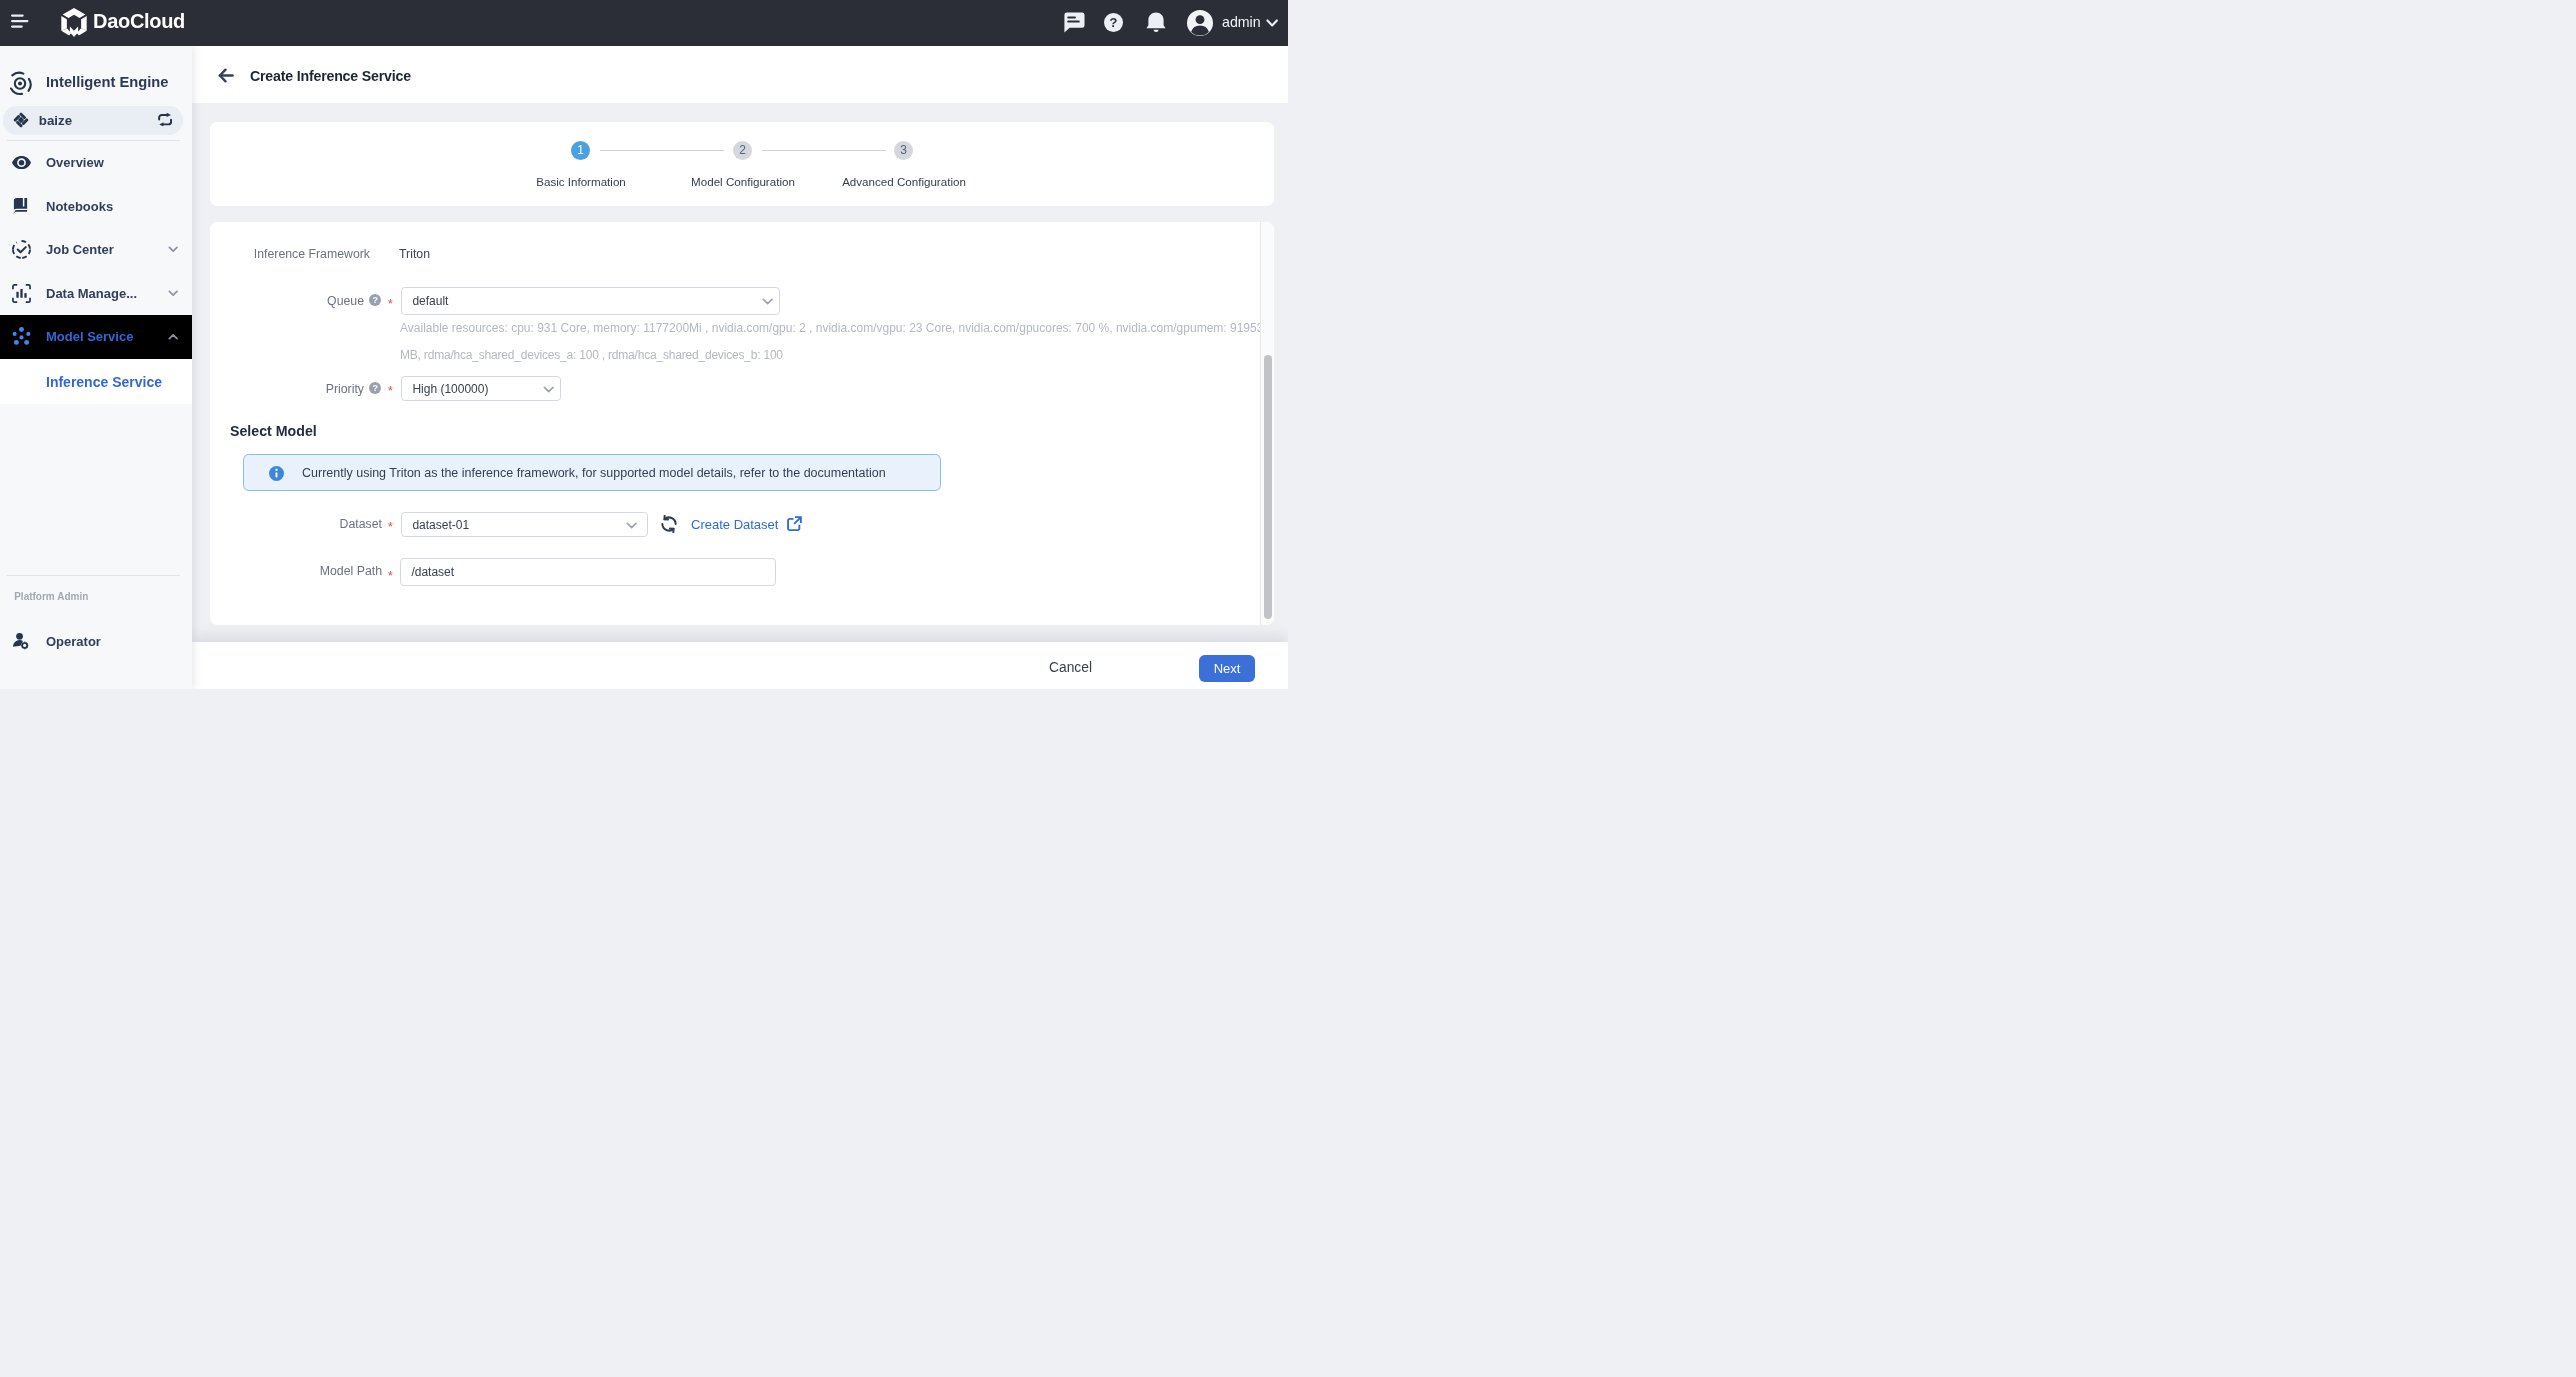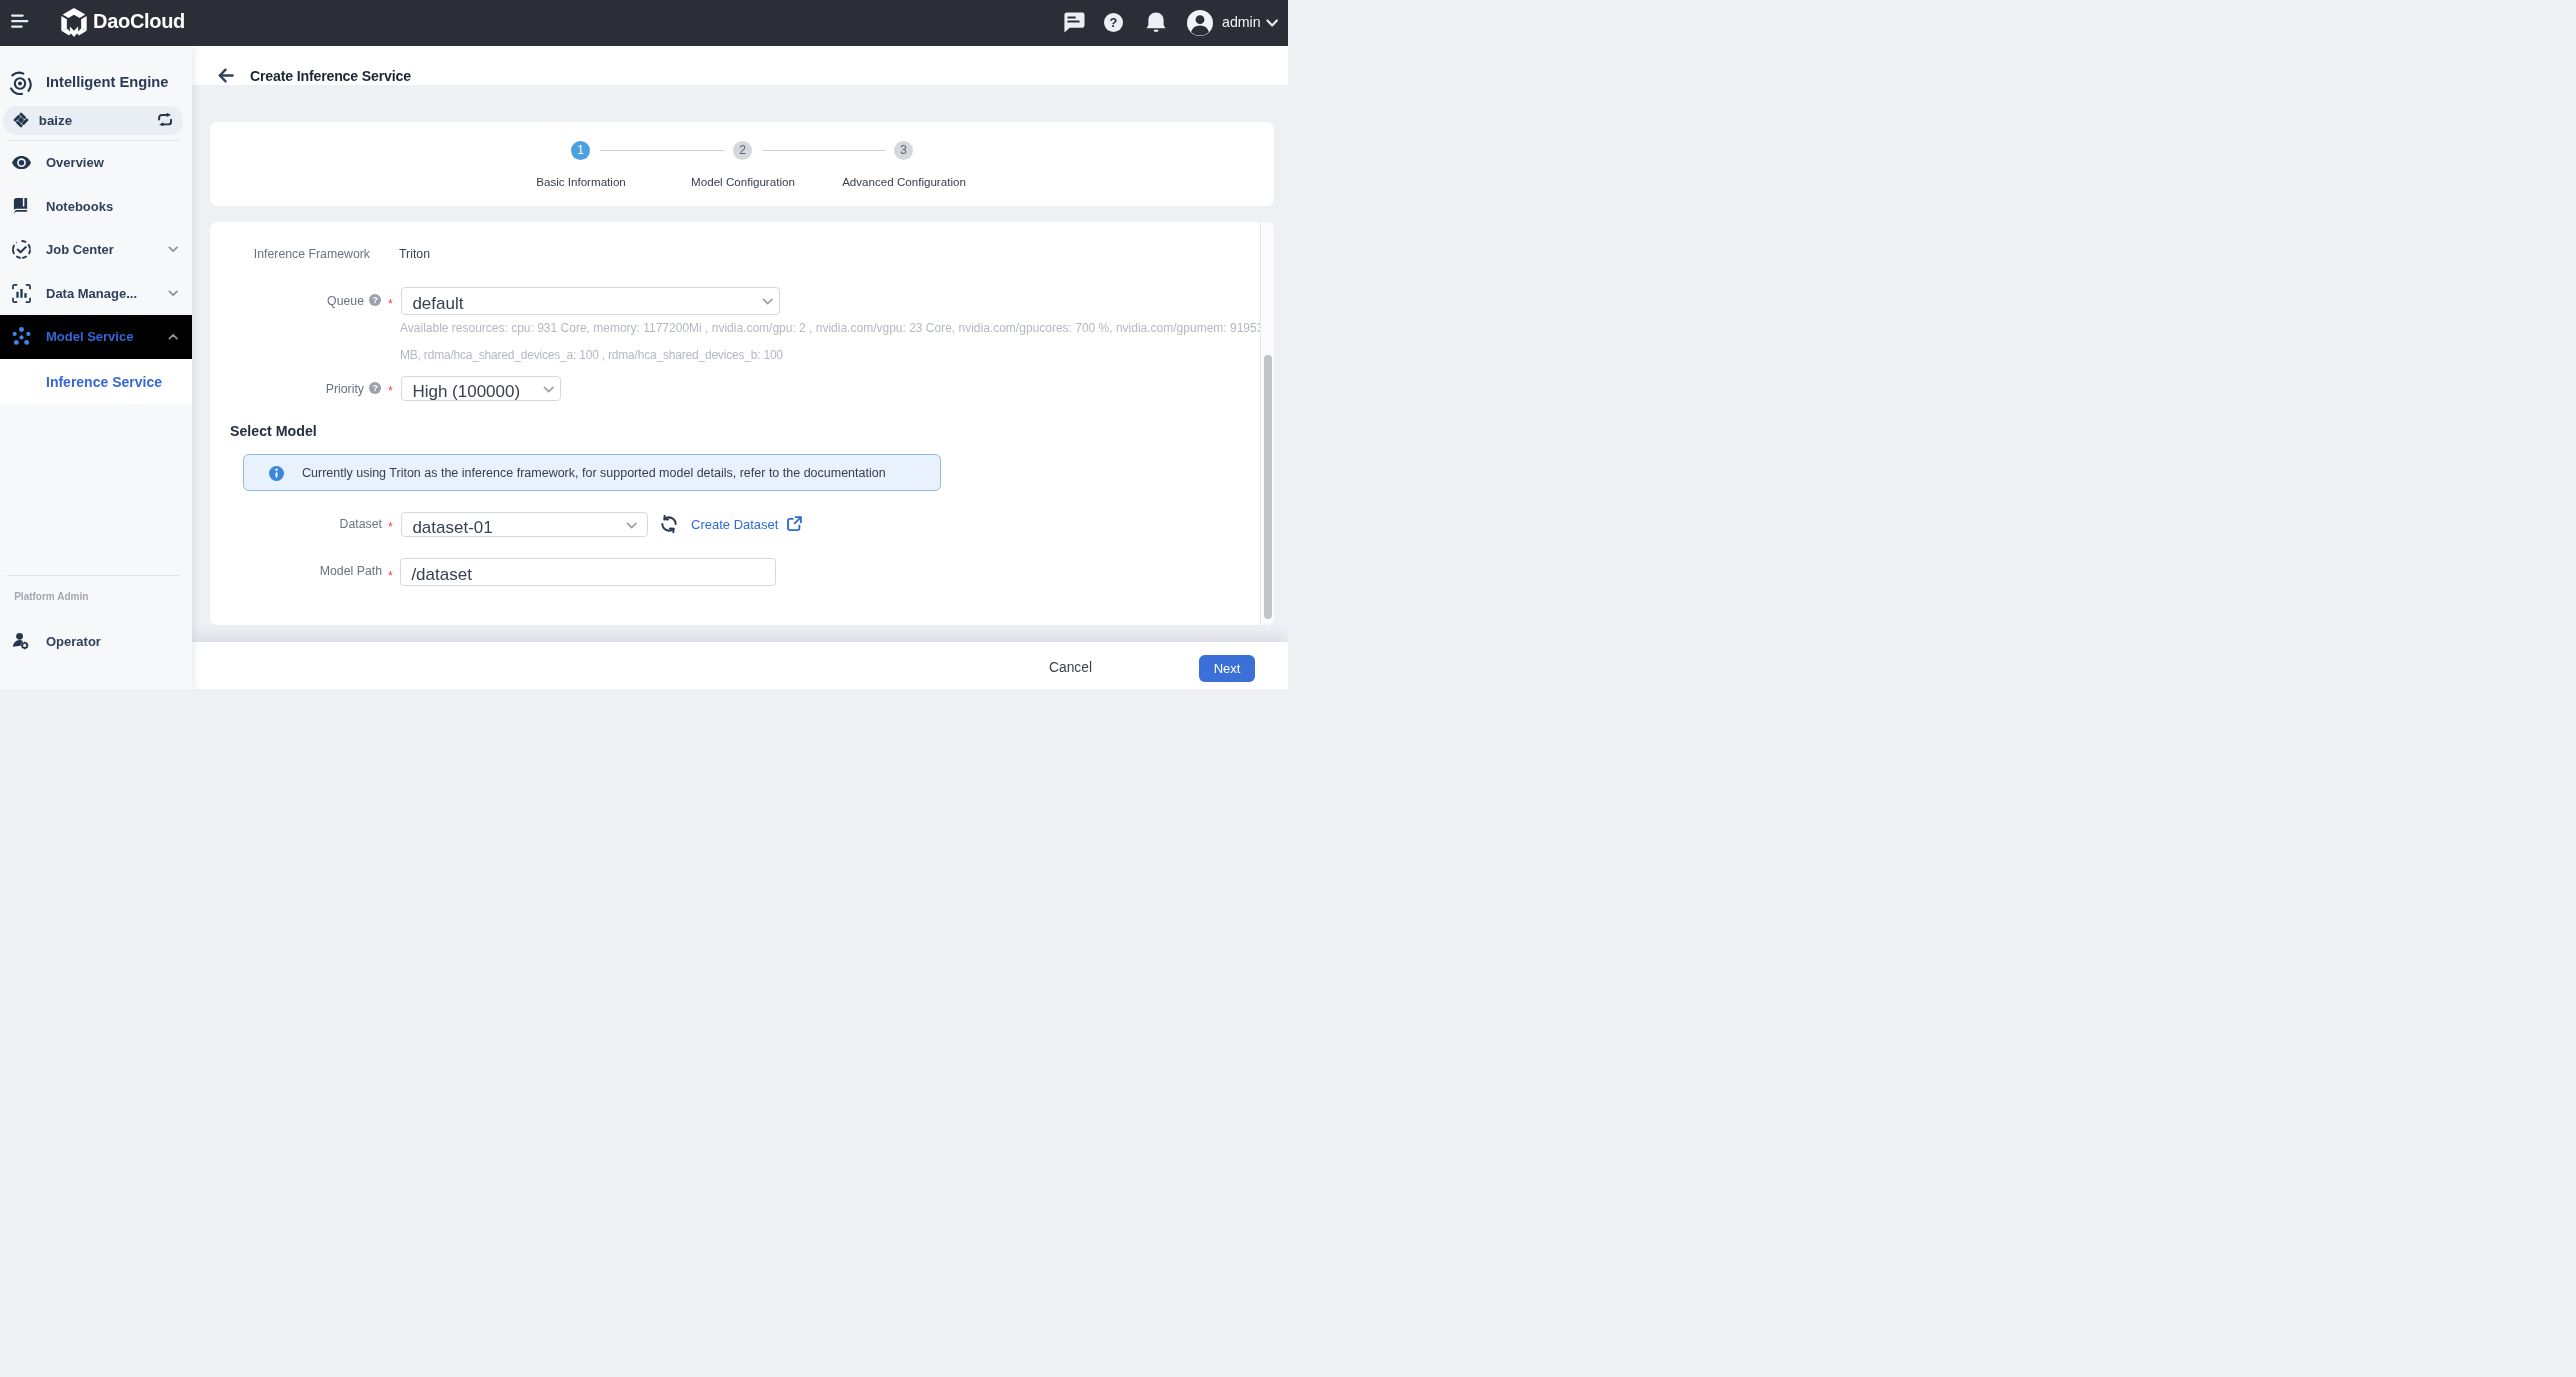--- a/index.html
+++ b/index.html
@@ -20,40 +20,40 @@
   .side-div { position:absolute; left:6.6px; width:173px; height:0.9px; background:#e2e4e9; }
   .mitem { position:absolute; left:0; width:192px; height:44px; }
   .mitem .txt { position:absolute; left:46px; top:14.2px; font-size:13px; font-weight:600; color:#303f5a; }
   .msvc { background:#000000; }
   .msvc .txt { color:#3566d6; }
   .submenu { position:absolute; left:0; top:313px; width:192px; height:45px; background:#ffffff; }
   .submenu .txt { position:absolute; left:46px; top:15px; font-size:14px; font-weight:600; color:#3566d6; }
   .padmin { position:absolute; left:14.2px; top:545px; font-size:10px; font-weight:600; color:#a2a8b3; }
 
   
-  .pagehead { position:absolute; left:192px; top:46px; width:1096px; height:39px; background:#fff; }
+  .pagehead { position:absolute; left:192px; top:46px; width:1096px; height:57px; background:#fff; }
   .pagehead .title { position:absolute; left:58px; top:22px; font-size:14.2px; font-weight:bold; color:#1d2634; letter-spacing:-0.2px; }
   .card { position:absolute; left:210px; width:1064px; background:#fff; border-radius:7.6px; }
   .stepcard { top:122px; height:84px; }
   .formcard { top:222px; height:403px; }
 
   
   .stepcircle { position:absolute; top:19px; width:19px; height:19px; border-radius:50%; font-size:12px; line-height:19px; text-align:center; }
   .step-on { background:#4ba0e0; color:#fff; }
   .step-off { background:#d4d7dd; color:#5a6170; }
   .stepline { position:absolute; top:27.5px; height:1.9px; background:#ccd0d7; }
   .steplabel { position:absolute; top:53px; width:190px; text-align:center; font-size:11.6px; color:#373e4c; }
 
   
   .flabel { position:absolute; left:0; text-align:right; font-size:12.3px; color:#6a7280;padding-left:15px; }
   .fvalue { font-size:12.3px; color:#3b4454; }
   .helpq { position:absolute; width:12.3px; height:12.3px; border-radius:50%; background:#9ba1ac; color:#fff; font-size:9px; font-weight:bold; text-align:center; line-height:12.3px; }
   .star { position:absolute; color:#e3473d; font-size:12.3px; }
   .selbox { position:absolute; background:#fff; border:0.9px solid #d5d8df; border-radius:3.8px; }
-  .selbox .stxt { position:absolute; left:10.4px; top:5.7px; font-size:17px; color:#39414f; white-space:nowrap; }
+  .selbox .stxt { position:absolute; left:10.4px; top:5.7px; font-size:12px; color:#39414f; white-space:nowrap; }
   .hint { position:absolute; font-size:12px; color:#b4b8c0; white-space:nowrap; }
   .sechead { position:absolute; font-size:14.2px; font-weight:bold; color:#252e3c; }
   .alert { position:absolute; left:33px; top:232px; width:698px; height:37px; background:#e9f2fc; border:0.9px solid #89bde9; border-radius:5.7px; }
   .alert .atxt { position:absolute; left:58px; top:11.4px; font-size:12.5px; color:#333e50; white-space:nowrap; }
   .linkblue { position:absolute; font-size:13px; color:#2e6bd4; }
 
   
   .sbtrack { position:absolute; left:1050px; top:0; width:14.2px; height:403px; background:#fbfbfb; border-left:0.9px solid #e8e8e8; border-radius:0 7.6px 7.6px 0; }
   .sbthumb { position:absolute; left:2.8px; top:133px; width:8.5px; height:264px; background:#c1c3c7; border-radius:4.7px; }
 

